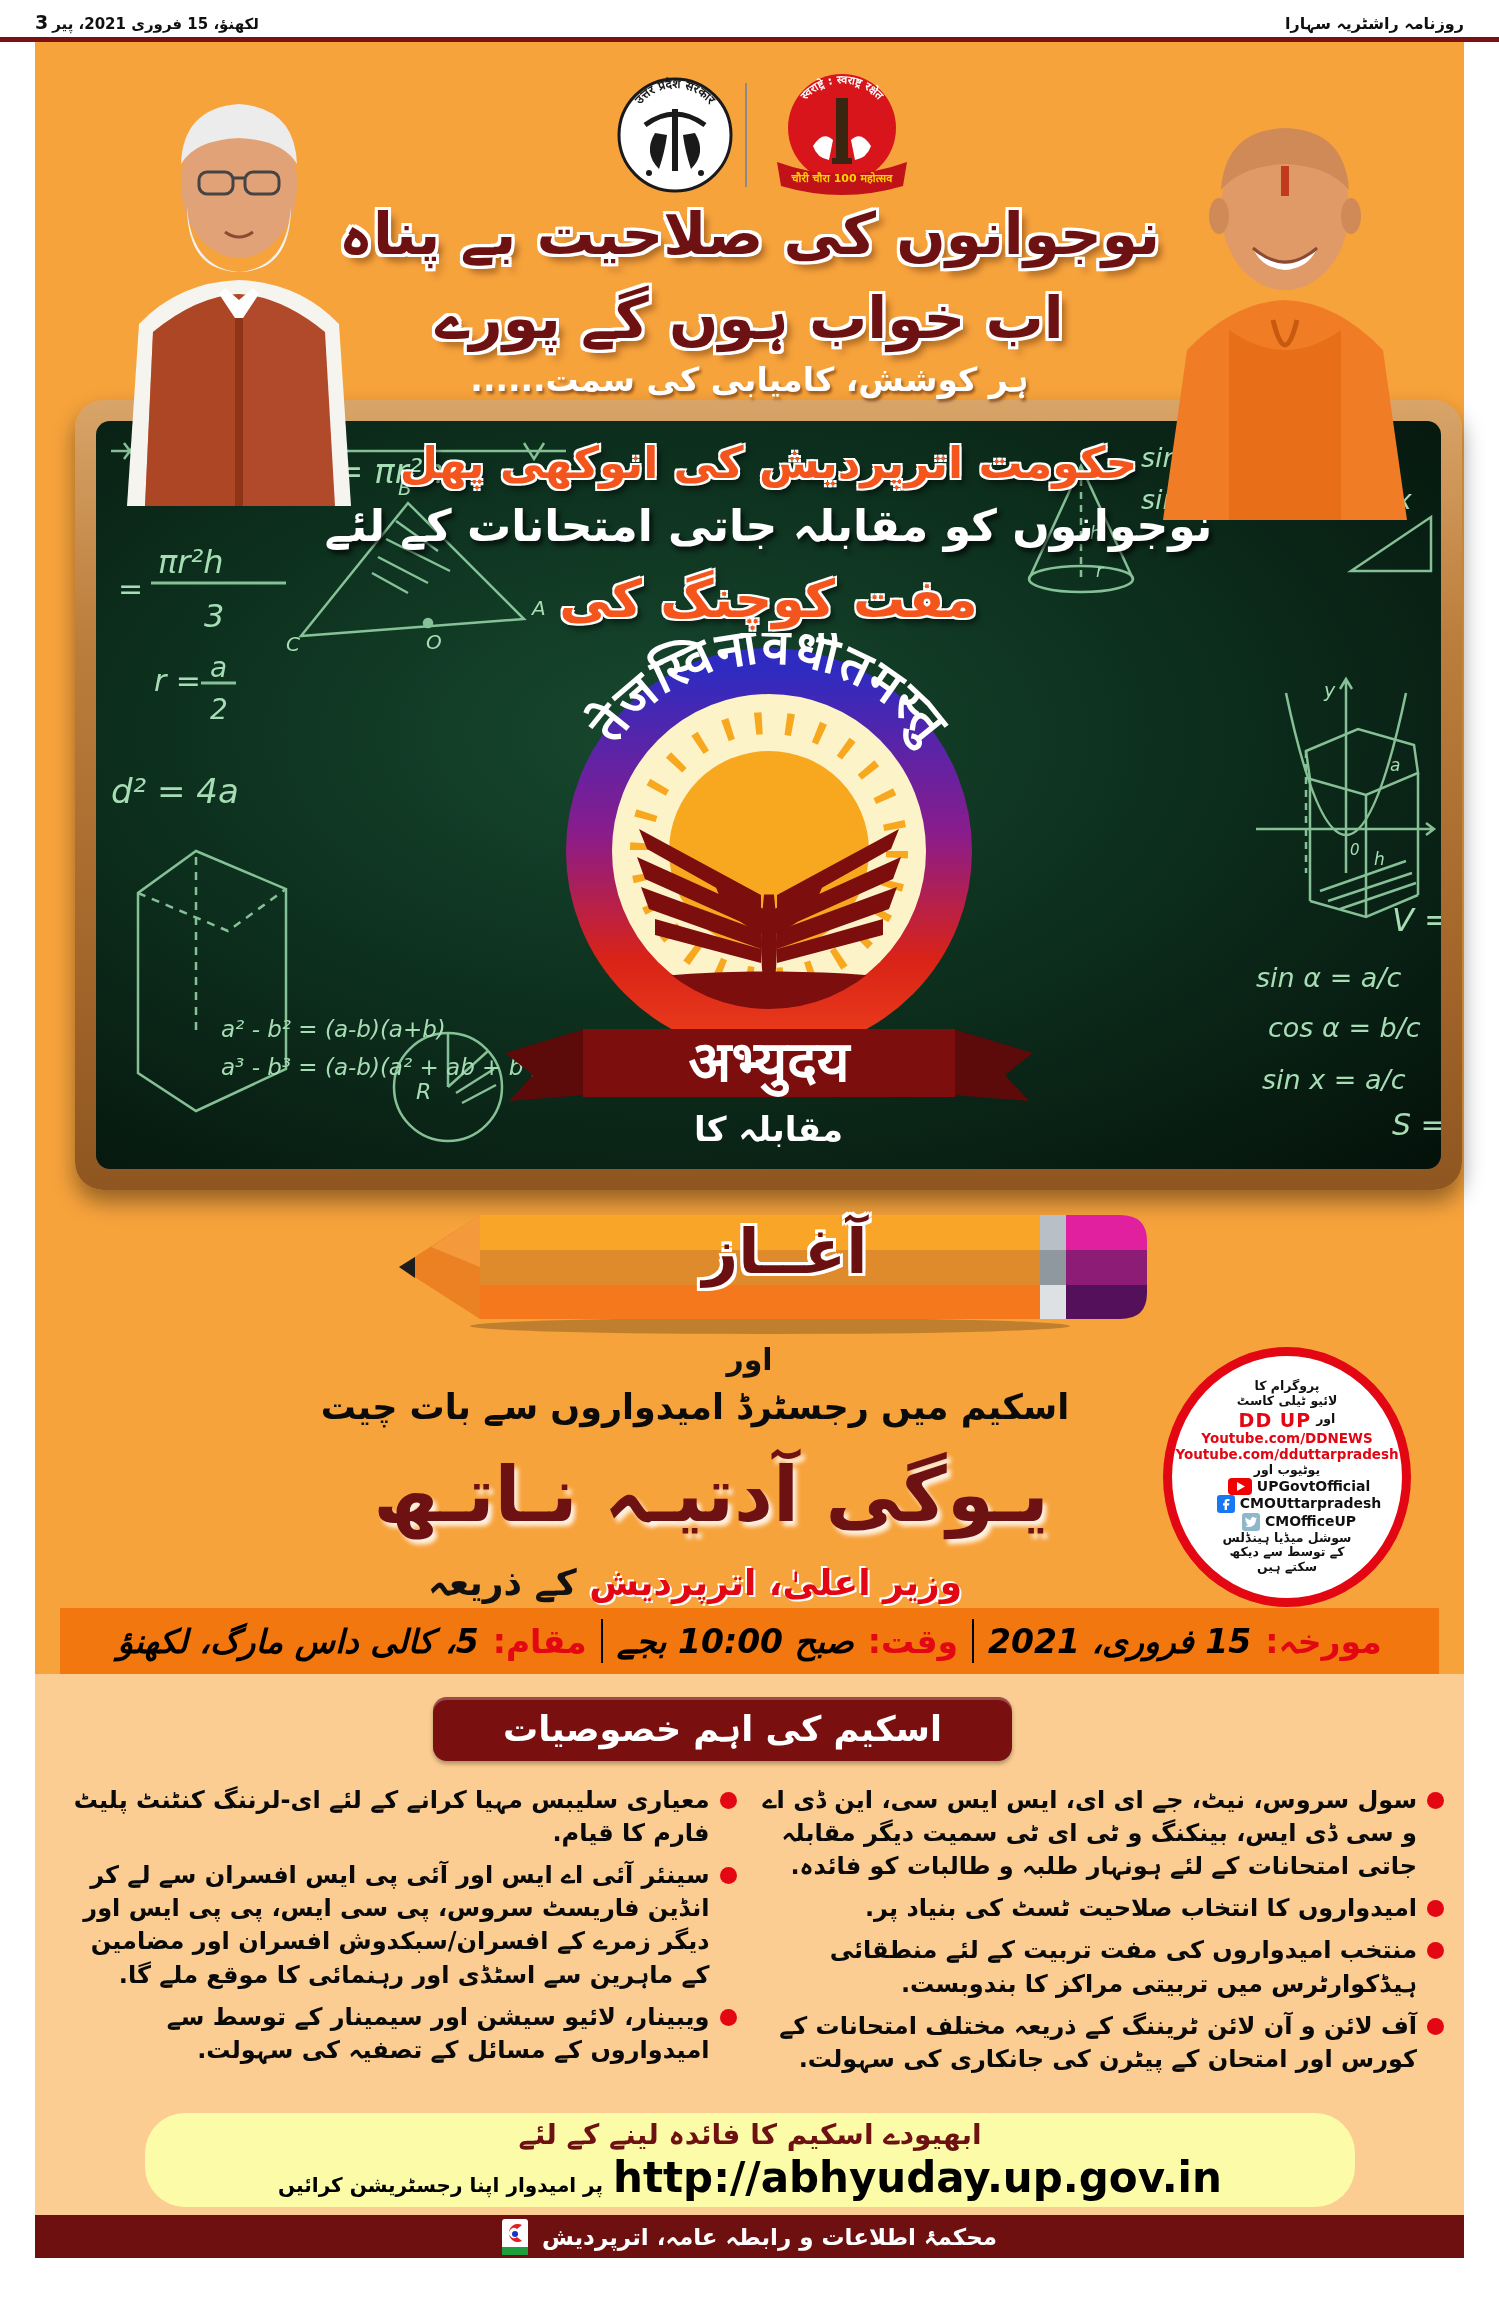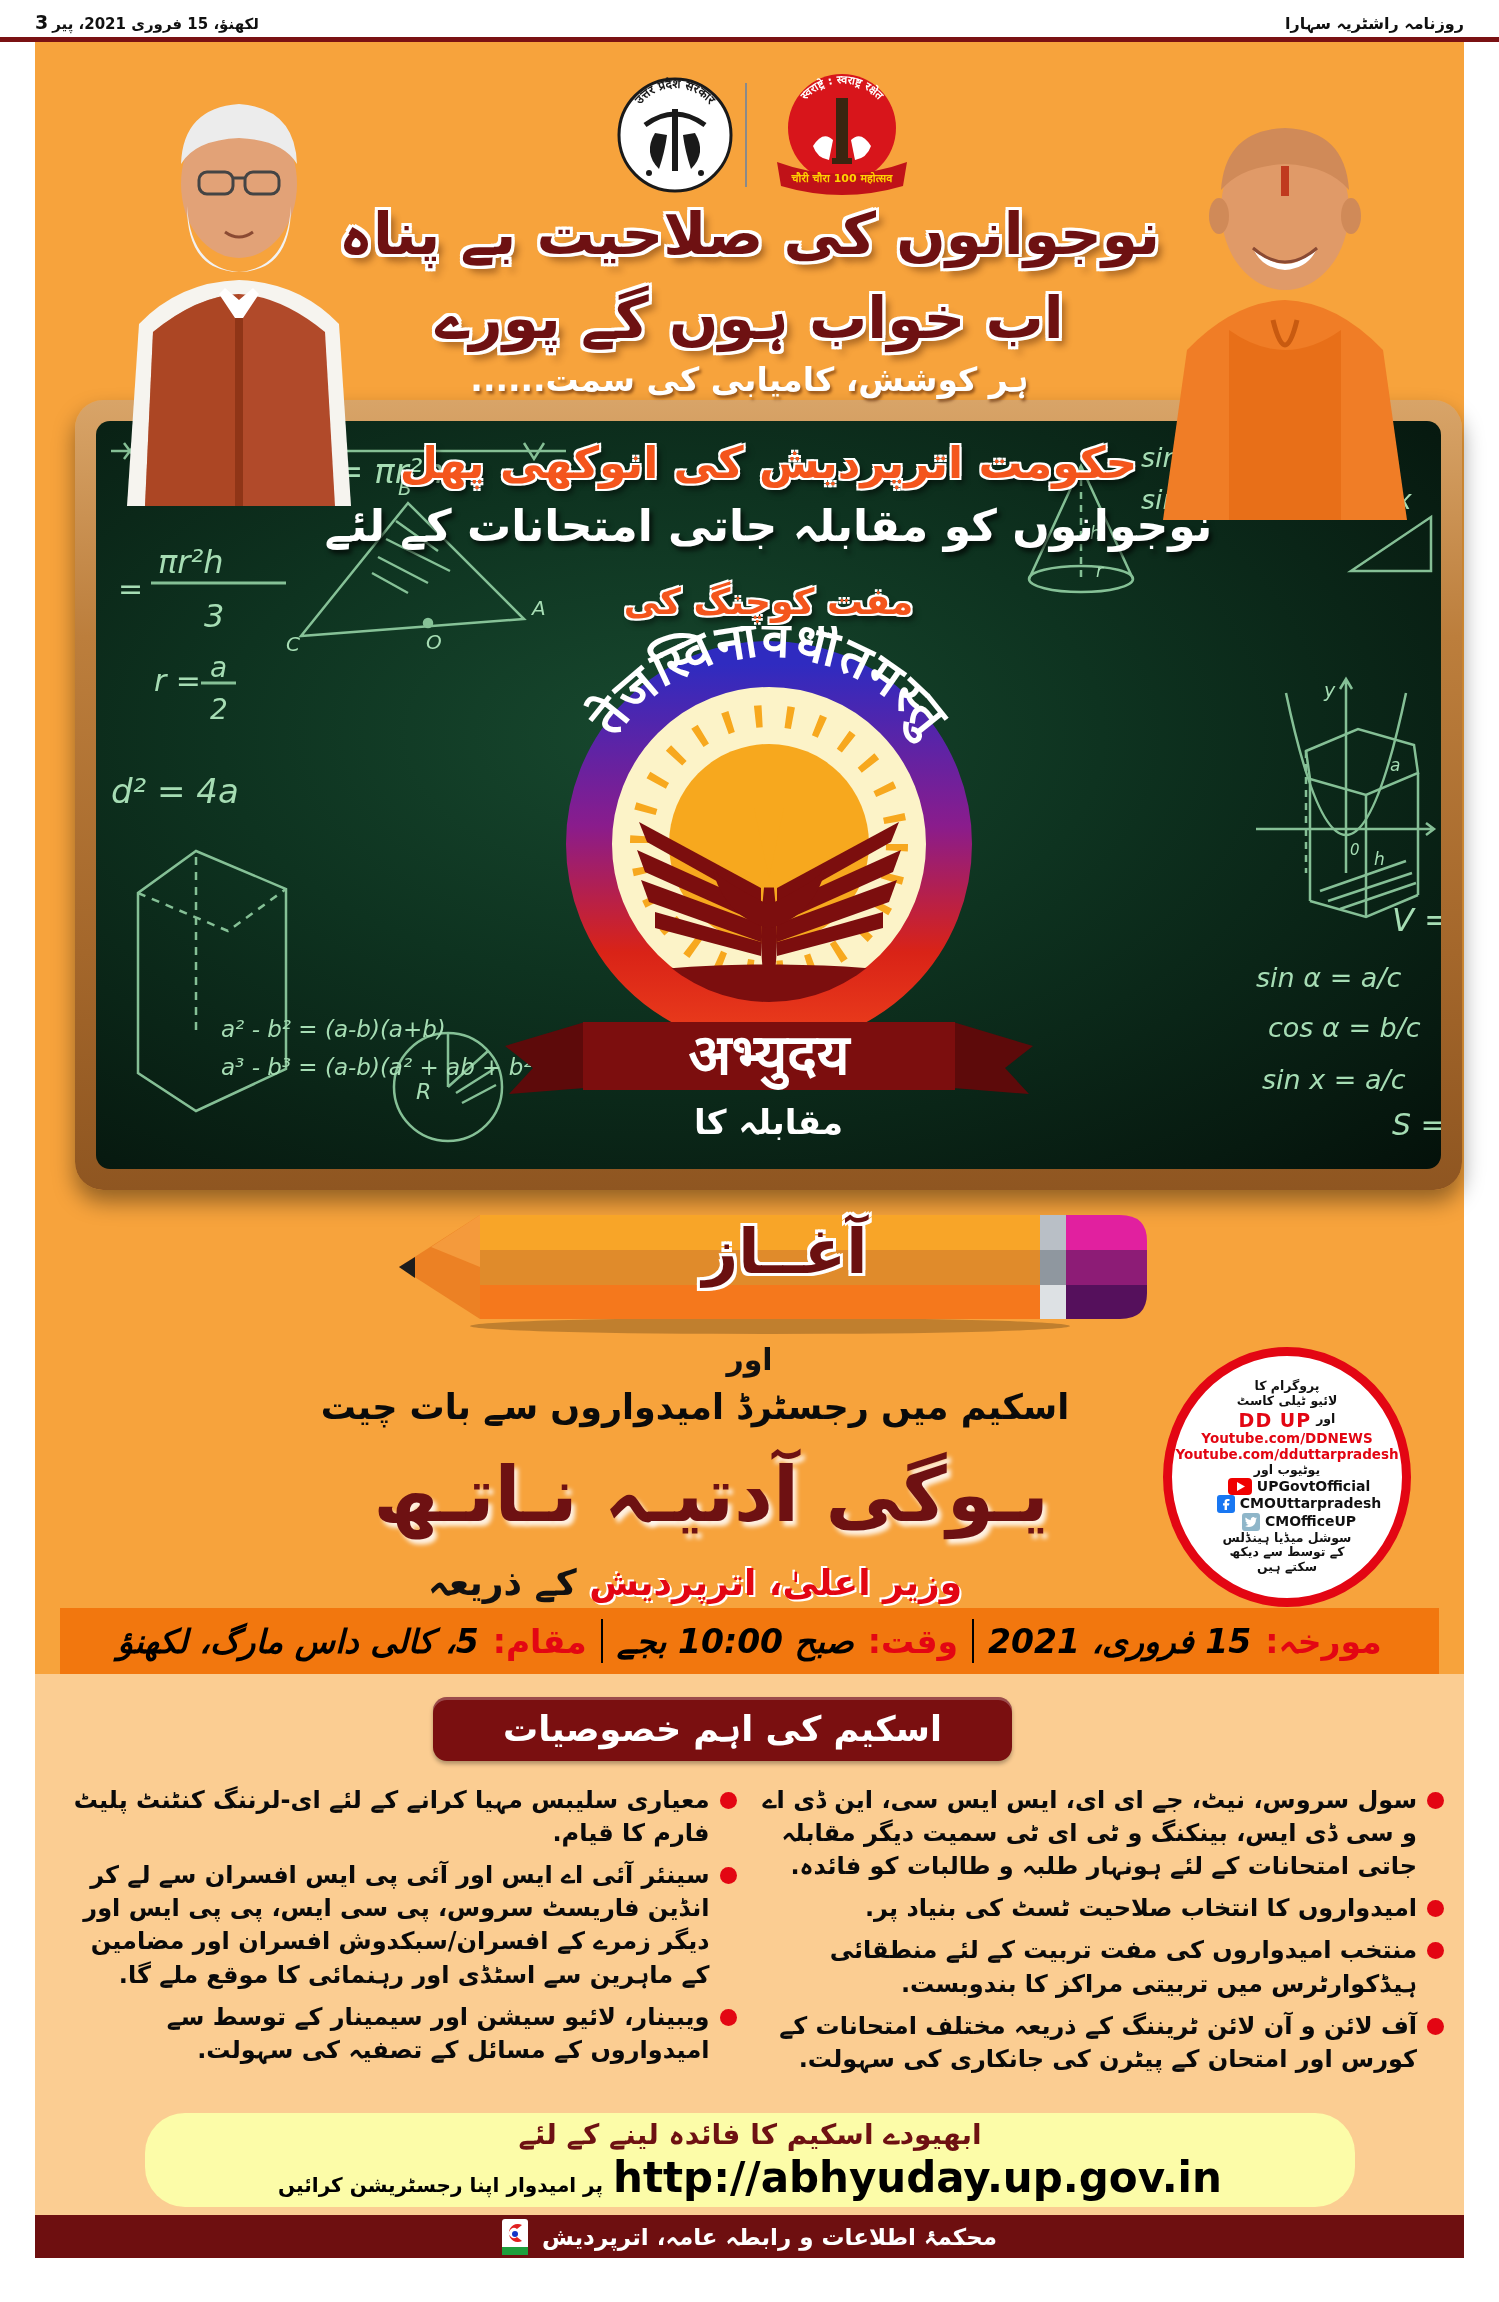--- a/index.html
+++ b/index.html
@@ -36,21 +36,21 @@
          background:linear-gradient(180deg,#D8A468 0%,#BC7E3C 30%,#A4672B 70%,#8F5621 100%);
          box-shadow:0 12px 22px rgba(0,0,0,.4);}
   .board-inner{position:relative;width:100%;height:100%;border-radius:14px;overflow:hidden;
          background:radial-gradient(ellipse at 42% 42%,#17482e 0%,#0e3320 40%,#071a10 85%,#04110a 100%);}
   .chalk-svg{position:absolute;inset:0;width:100%;height:100%;}
   .board-text{position:relative;z-index:2;display:flex;flex-direction:column;align-items:center;}
   .b-line{direction:rtl;font-weight:bold;text-align:center;}
   .b1{margin-top:16px;font-size:44px;color:#F4551C;
       text-shadow:2px 2px 0 #fff,-2px -2px 0 #fff,2px -2px 0 #fff,-2px 2px 0 #fff,4px 5px 6px rgba(0,0,0,.6);}
   .b2{margin-top:12px;font-size:44px;color:#ffffff;text-shadow:3px 4px 5px rgba(0,0,0,.7);}
-  .b3{margin-top:30px;font-size:36px;color:#F4551C;
+  .b3{margin-top:18px;font-size:52px;color:#F4551C;
       text-shadow:2px 2px 0 #fff,-2px -2px 0 #fff,2px -2px 0 #fff,-2px 2px 0 #fff,4px 5px 6px rgba(0,0,0,.6);}
   .scheme-ka{margin-top:4px;font-size:34px;font-weight:bold;color:#fff;direction:rtl;}
   
   .pencil-wrap{position:absolute;left:350px;top:1165px;width:770px;height:130px;z-index:3;}
   .pencil-label{position:absolute;left:160px;top:8px;width:480px;text-align:center;direction:rtl;
       font-size:62px;font-weight:bold;color:#6B1010;
       text-shadow:3px 3px 0 #fff,-3px -3px 0 #fff,3px -3px 0 #fff,-3px 3px 0 #fff,0 3px 0 #fff,0 -3px 0 #fff;}
   .and-text{position:absolute;top:1300px;left:0;width:1429px;text-align:center;z-index:3;
       font-size:30px;font-weight:bold;color:#111;direction:rtl;}
   .chat-line{position:absolute;top:1345px;left:0;width:1320px;text-align:center;z-index:3;

